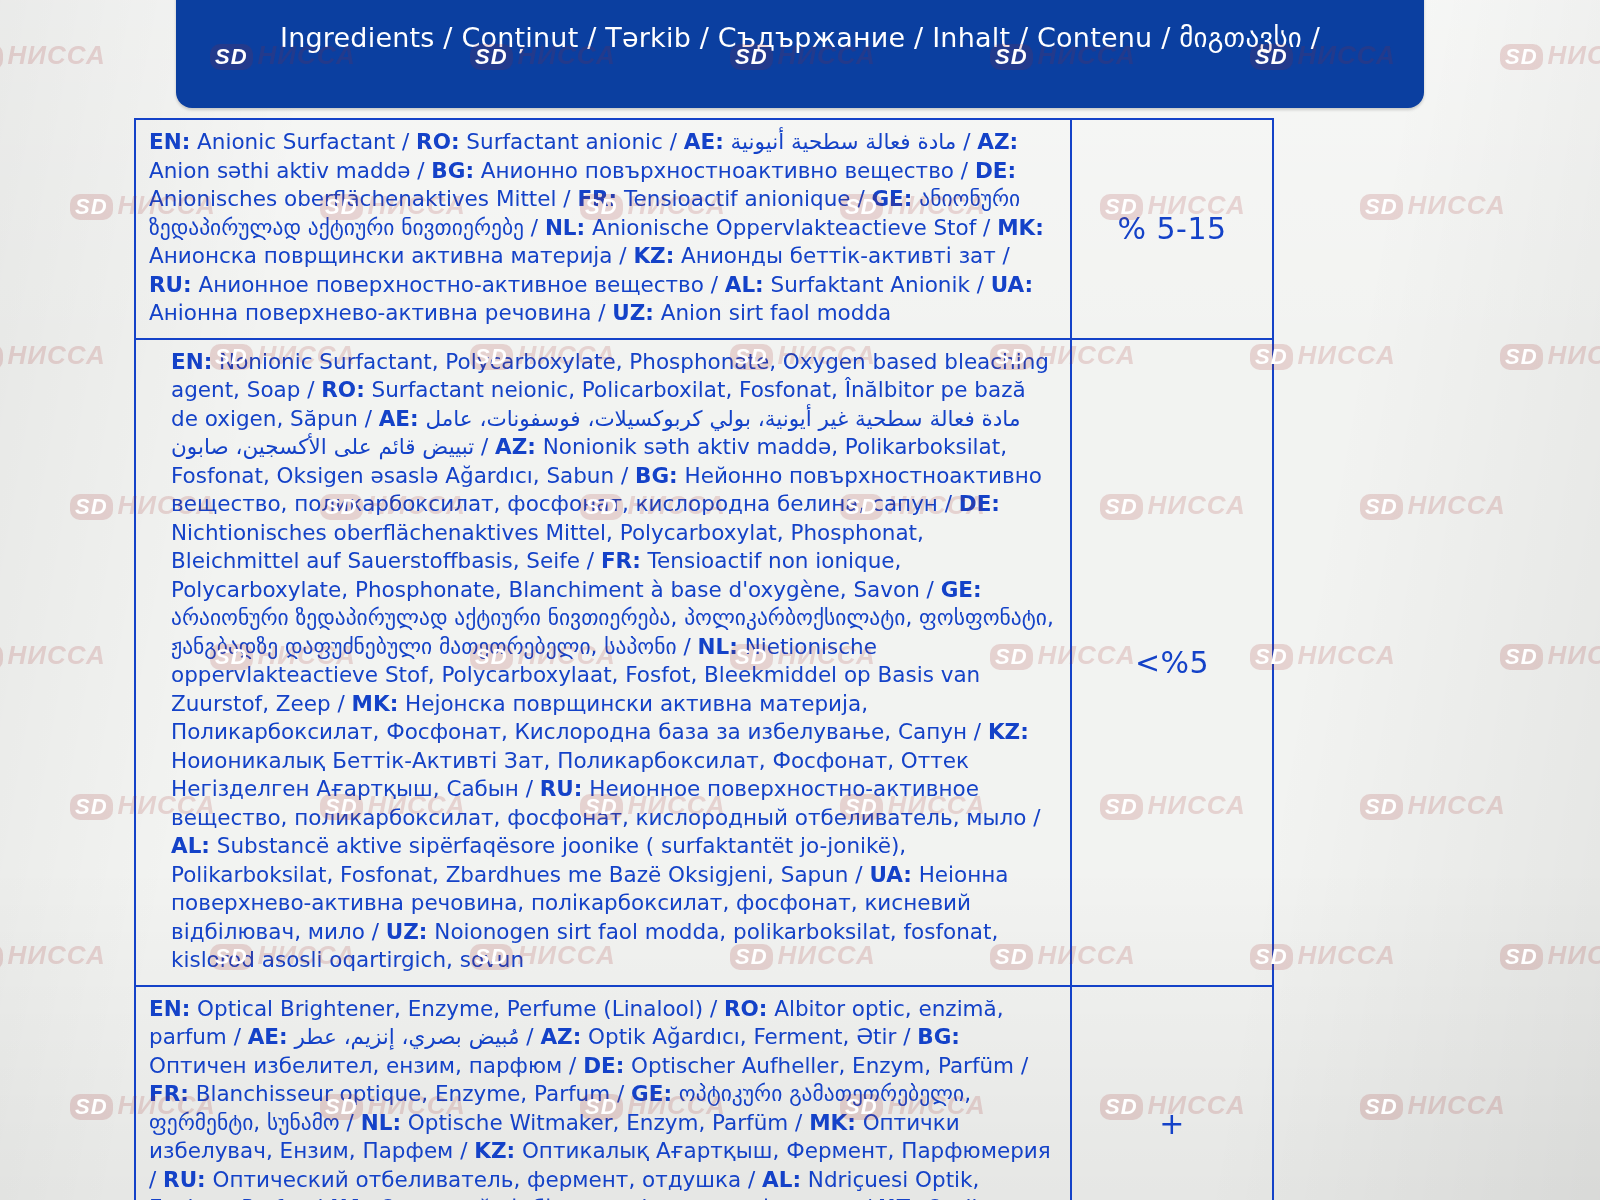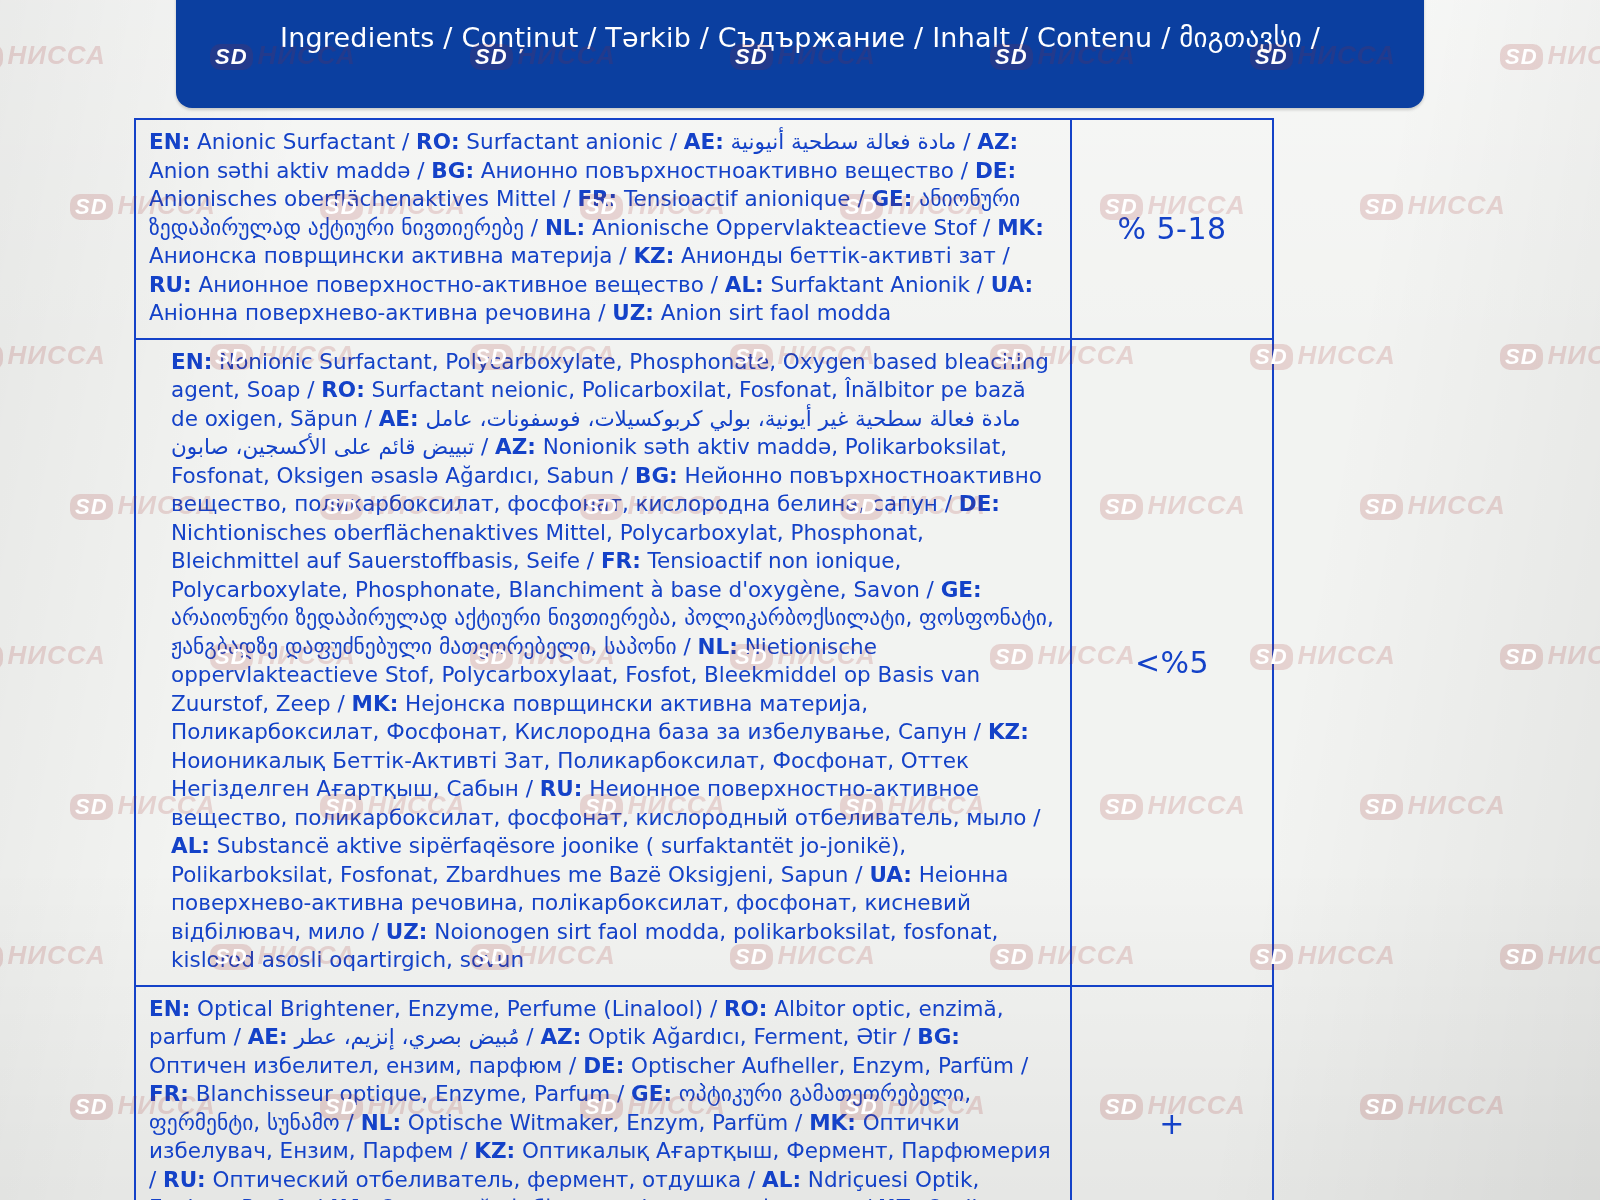--- a/index.html
+++ b/index.html
@@ -133,21 +133,21 @@
 <div class="header-band">
   <div class="header-text">
     <span>Ingredients / Conținut / Tərkib / Съдържание / Inhalt / Contenu / მიგთავსი /</span>
   </div>
 </div>
 
 <div class="table-wrap">
 
   <div class="row row-1">
     <div class="cell-text"><span class="code">EN:</span> Anionic Surfactant / <span class="code">RO:</span> Surfactant anionic / <span class="code">AE:</span> مادة فعالة سطحية أنيونية / <span class="code">AZ:</span> Anion səthi aktiv maddə / <span class="code">BG:</span> Анионно повърхностноактивно вещество / <span class="code">DE:</span> Anionisches oberflächenaktives Mittel / <span class="code">FR:</span> Tensioactif anionique / <span class="code">GE:</span> ანიონური ზედაპირულად აქტიური ნივთიერებე / <span class="code">NL:</span> Anionische Oppervlakteactieve Stof / <span class="code">MK:</span> Анионска поврщински активна материја / <span class="code">KZ:</span> Анионды беттік-активті зат / <span class="code">RU:</span> Анионное поверхностно-активное вещество / <span class="code">AL:</span> Surfaktant Anionik / <span class="code">UA:</span> Аніонна поверхнево-активна речовина / <span class="code">UZ:</span> Anion sirt faol modda</div>
-    <div class="cell-amount">% 5-18</div>
+    <div class="cell-amount">% 5-15</div>
   </div>
 
   <div class="row row-2">
     <div class="cell-text"><span class="code">EN:</span> Nonionic Surfactant, Polycarboxylate, Phosphonate, Oxygen based bleaching agent, Soap / <span class="code">RO:</span> Surfactant neionic, Policarboxilat, Fosfonat, Înălbitor pe bază de oxigen, Săpun / <span class="code">AE:</span> مادة فعالة سطحية غير أيونية، بولي كربوكسيلات، فوسفونات، عامل تبييض قائم على الأكسجين، صابون / <span class="code">AZ:</span> Nonionik səth aktiv maddə, Polikarboksilat, Fosfonat, Oksigen əsaslə Ağardıcı, Sabun / <span class="code">BG:</span> Нейонно повърхностноактивно вещество, поликарбоксилат, фосфонат, кислородна белина, сапун / <span class="code">DE:</span> Nichtionisches oberflächenaktives Mittel, Polycarboxylat, Phosphonat, Bleichmittel auf Sauerstoffbasis, Seife / <span class="code">FR:</span> Tensioactif non ionique, Polycarboxylate, Phosphonate, Blanchiment à base d'oxygène, Savon / <span class="code">GE:</span> არაიონური ზედაპირულად აქტიური ნივთიერება, პოლიკარბოქსილატი, ფოსფონატი, ჟანგბადზე დაფუძნებული მათეთრებელი, საპონი / <span class="code">NL:</span> Nietionische oppervlakteactieve Stof, Polycarboxylaat, Fosfot, Bleekmiddel op Basis van Zuurstof, Zeep / <span class="code">MK:</span> Нејонска поврщински активна материја, Поликарбоксилат, Фосфонат, Кислородна база за избелување, Сапун / <span class="code">KZ:</span> Ноионикалық Беттік-Активті Зат, Поликарбоксилат, Фосфонат, Оттек Негізделген Ағартқыш, Сабын / <span class="code">RU:</span> Неионное поверхностно-активное вещество, поликарбоксилат, фосфонат, кислородный отбеливатель, мыло / <span class="code">AL:</span> Substancë aktive sipërfaqësore joonike ( surfaktantët jo-jonikë), Polikarboksilat, Fosfonat, Zbardhues me Bazë Oksigjeni, Sapun / <span class="code">UA:</span> Неіонна поверхнево-активна речовина, полікарбоксилат, фосфонат, кисневий відбілювач, мило / <span class="code">UZ:</span> Noionogen sirt faol modda, polikarboksilat, fosfonat, kislorod asosli oqartirgich, sovun</div>
     <div class="cell-amount">&lt;%5</div>
   </div>
 
   <div class="row row-3">
     <div class="cell-text"><span class="code">EN:</span> Optical Brightener, Enzyme, Perfume (Linalool) / <span class="code">RO:</span> Albitor optic, enzimă, parfum / <span class="code">AE:</span> مُبيض بصري، إنزيم، عطر / <span class="code">AZ:</span> Optik Ağardıcı, Ferment, Ətir / <span class="code">BG:</span> Оптичен избелител, ензим, парфюм / <span class="code">DE:</span> Optischer Aufheller, Enzym, Parfüm / <span class="code">FR:</span> Blanchisseur optique, Enzyme, Parfum / <span class="code">GE:</span> ოპტიკური გამათეთრებელი, ფერმენტი, სუნამო / <span class="code">NL:</span> Optische Witmaker, Enzym, Parfüm / <span class="code">MK:</span> Оптички избелувач, Ензим, Парфем / <span class="code">KZ:</span> Оптикалық Ағартқыш, Фермент, Парфюмерия / <span class="code">RU:</span> Оптический отбеливатель, фермент, отдушка / <span class="code">AL:</span> Ndriçuesi Optik, Enzima, Parfumi  <span class="code">UA:</span> Оптичний відбілювач, фермент, віддушка / <span class="code">UZ:</span> Optik oqartirgich, ferment, xushbo'ylagich</div>
     <div class="cell-amount">+</div>

